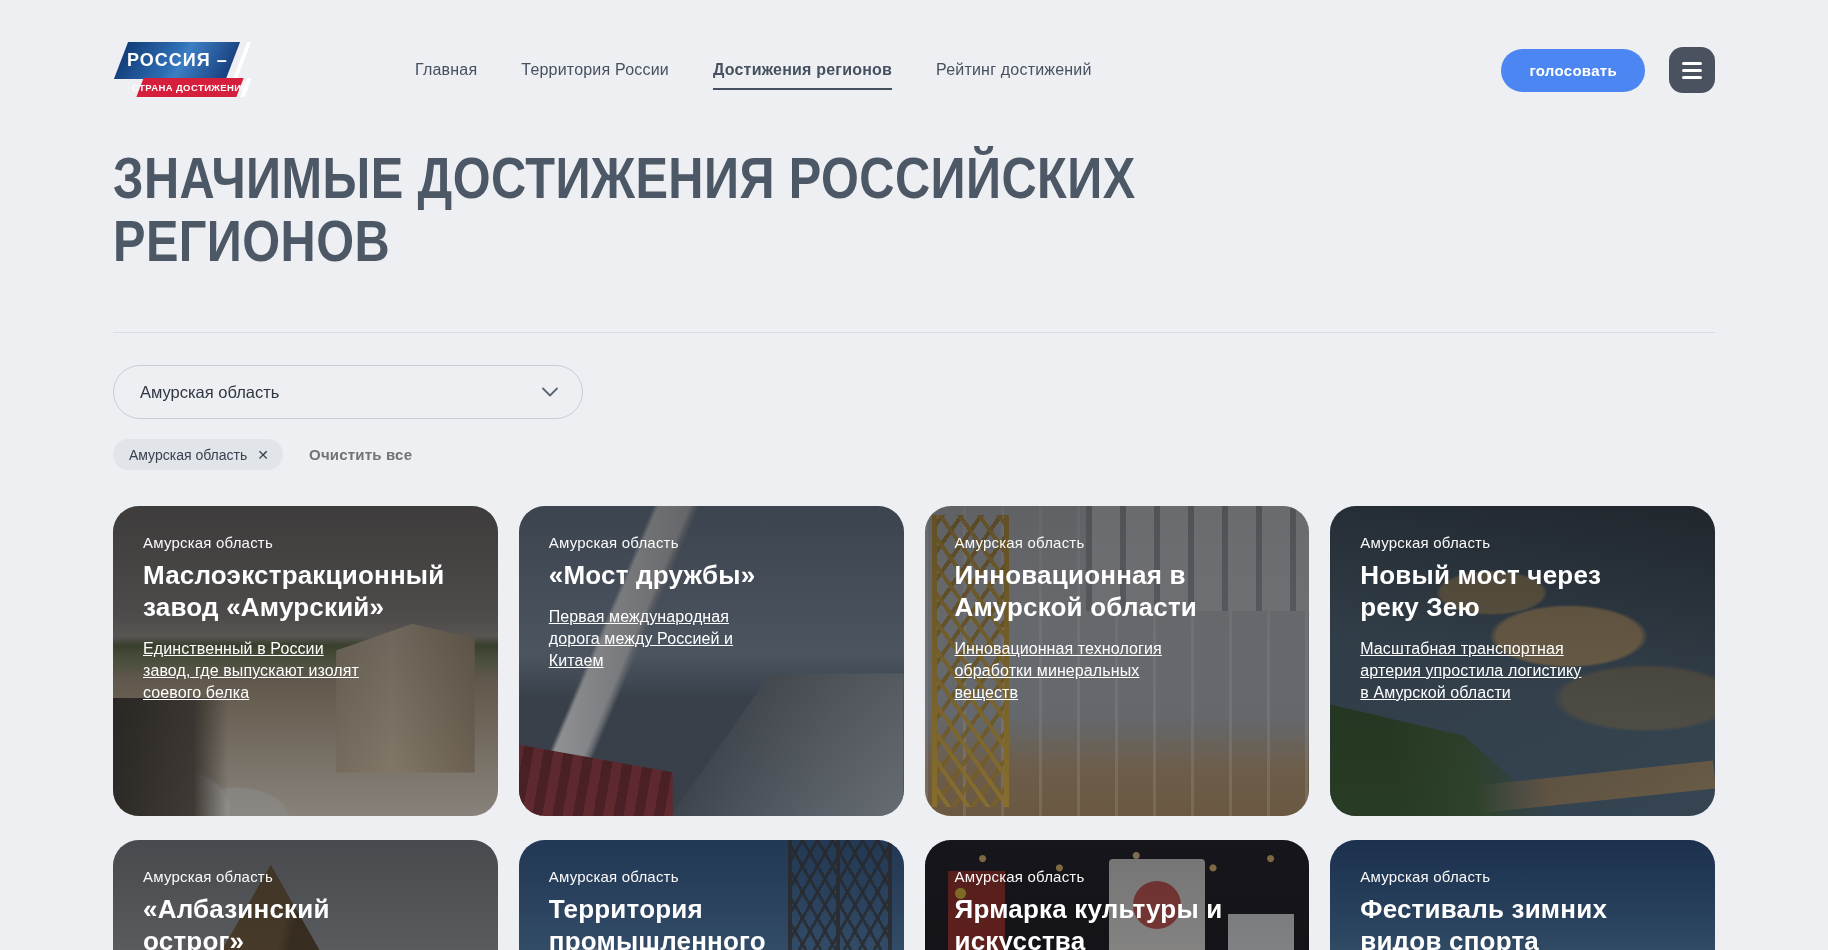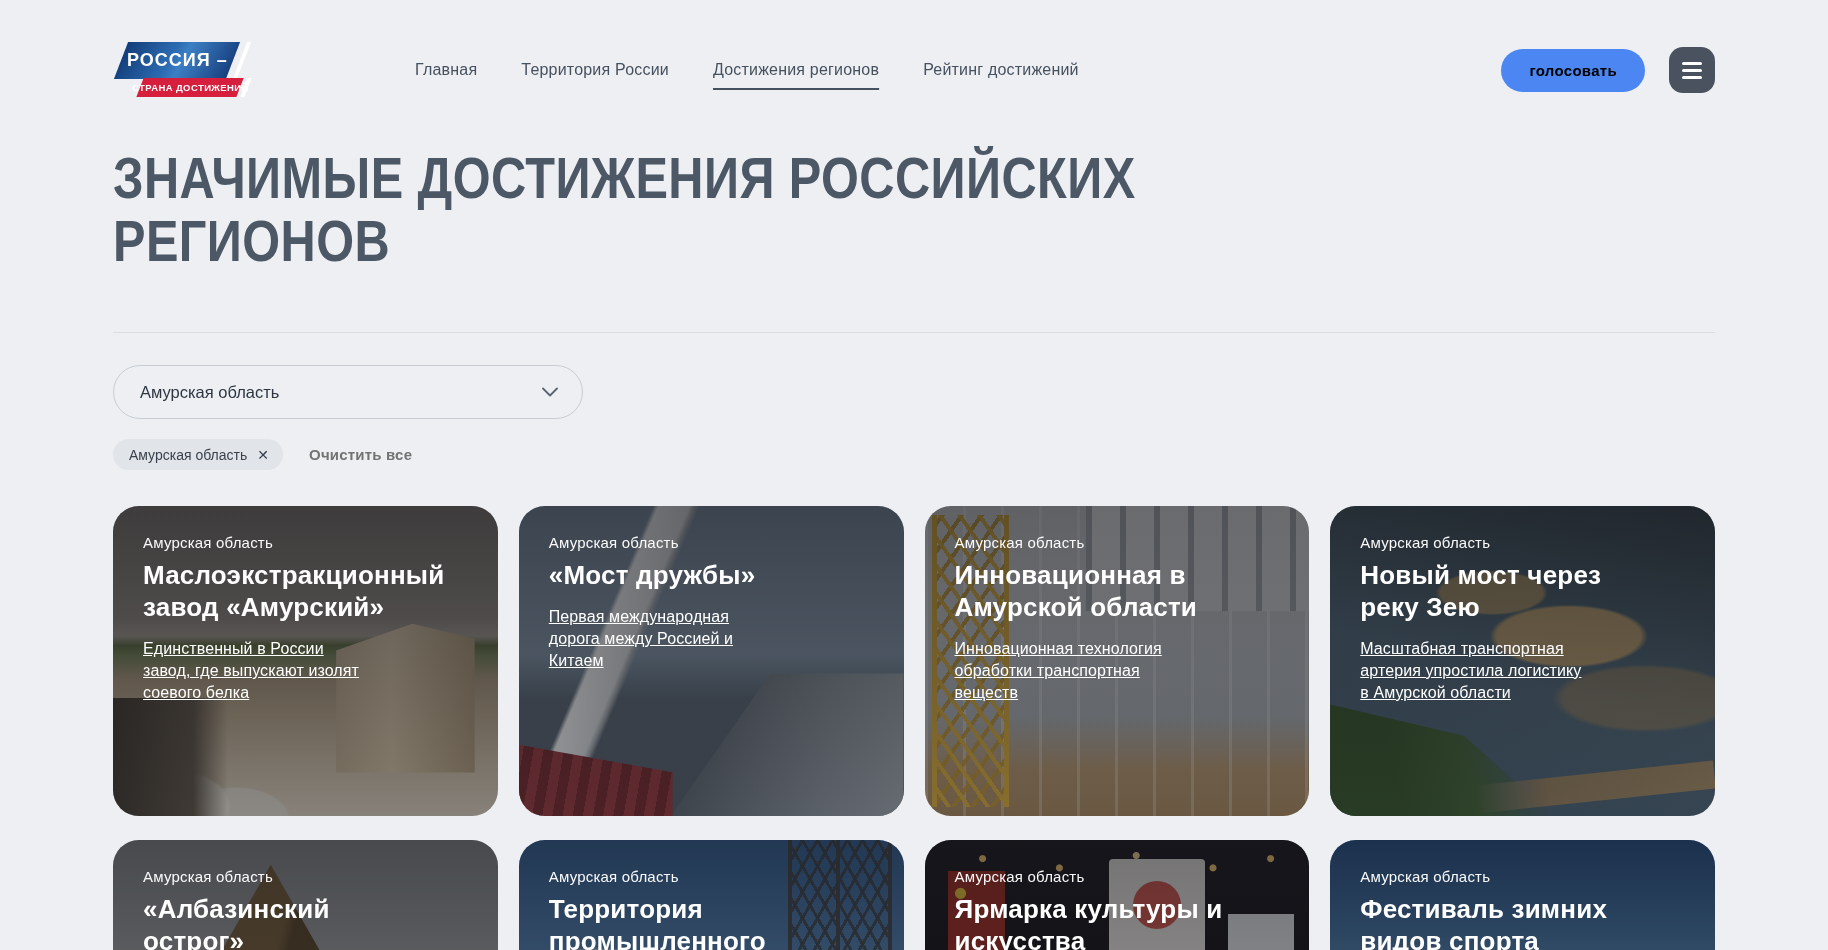--- a/index.html
+++ b/index.html
@@ -45,25 +45,26 @@
 
   .nav{display:flex;gap:44px;margin-left:172px;align-items:center;}
   .nav a{
     color:#46515f;text-decoration:none;font-size:16px;letter-spacing:.2px;
     cursor:pointer;white-space:nowrap;
   }
   .nav a.active{
     text-decoration:underline;
     text-underline-offset:13px;
     text-decoration-thickness:1.5px;
+    font-weight:bold;
   }
 
   .header-actions{margin-left:auto;display:flex;align-items:center;gap:24px;}
   .vote-btn{
-    background:#4b86f2;color:#000000;border:none;border-radius:22px;
+    background:#4b86f2;color:#ffffff;border:none;border-radius:22px;
     font-family:inherit;font-weight:bold;font-size:15px;letter-spacing:.3px;
     padding:13px 28px;cursor:pointer;
   }
   .burger-btn{
     width:46px;height:46px;border:none;border-radius:14px;background:#4a5260;
     display:flex;flex-direction:column;align-items:center;justify-content:center;
     gap:4px;cursor:pointer;
   }
   .burger-btn i{display:block;width:20px;height:3px;background:#fff;border-radius:2px;}
 
@@ -295,21 +296,21 @@
         <p class="card-desc">Первая международная дорога между Россией и Китаем</p>
       </div>
     </div>
 
     <div class="card">
       <div class="photo ph3"></div>
       <div class="overlay"></div>
       <div class="card-content">
         <div class="card-tag">Амурская область</div>
         <h3 class="card-title">Инновационная в Амурской области</h3>
-        <p class="card-desc">Инновационная технология обработки транспортная веществ</p>
+        <p class="card-desc">Инновационная технология обработки минеральных веществ</p>
       </div>
     </div>
 
     <div class="card">
       <div class="photo ph4"></div>
       <div class="overlay"></div>
       <div class="card-content">
         <div class="card-tag">Амурская область</div>
         <h3 class="card-title">Новый мост через реку Зею</h3>
         <p class="card-desc">Масштабная транспортная артерия упростила логистику в Амурской области</p>

